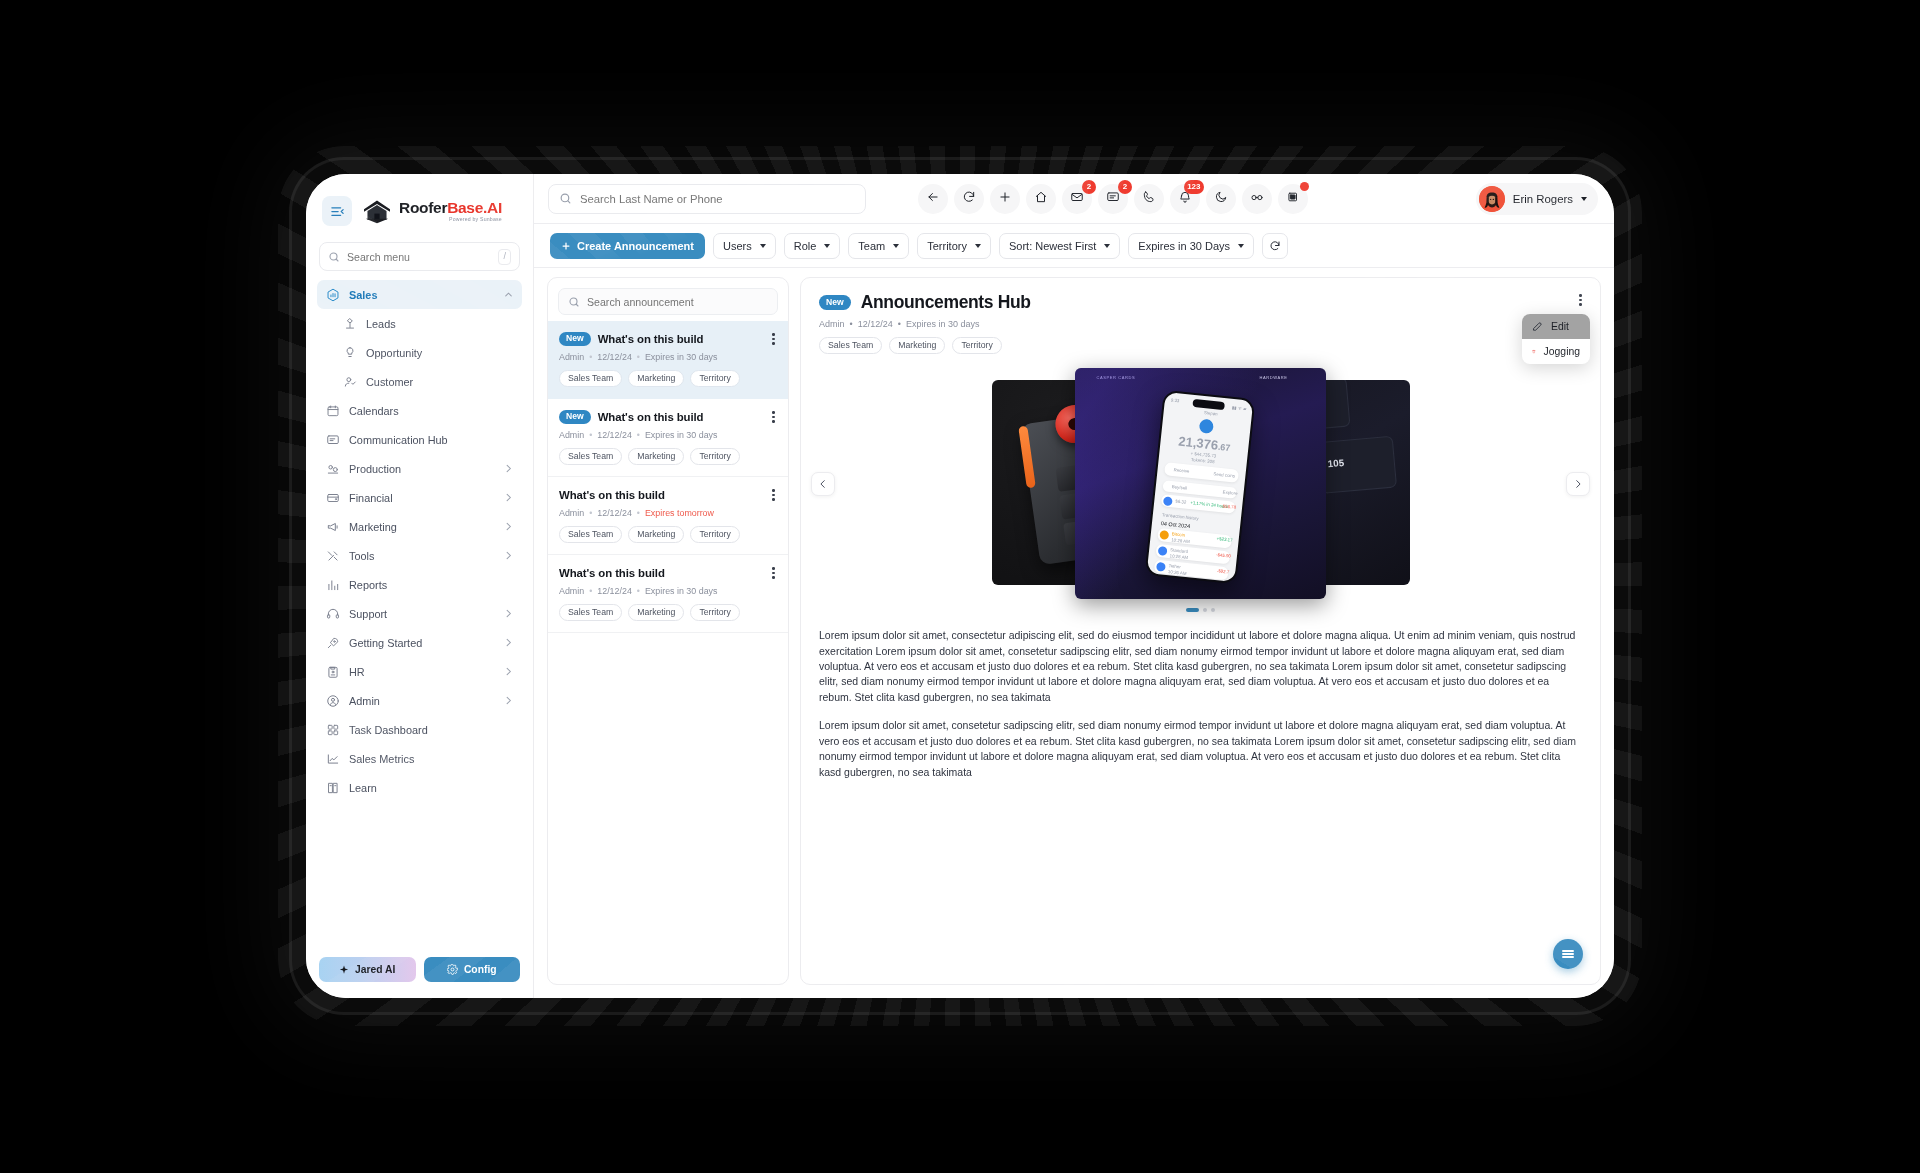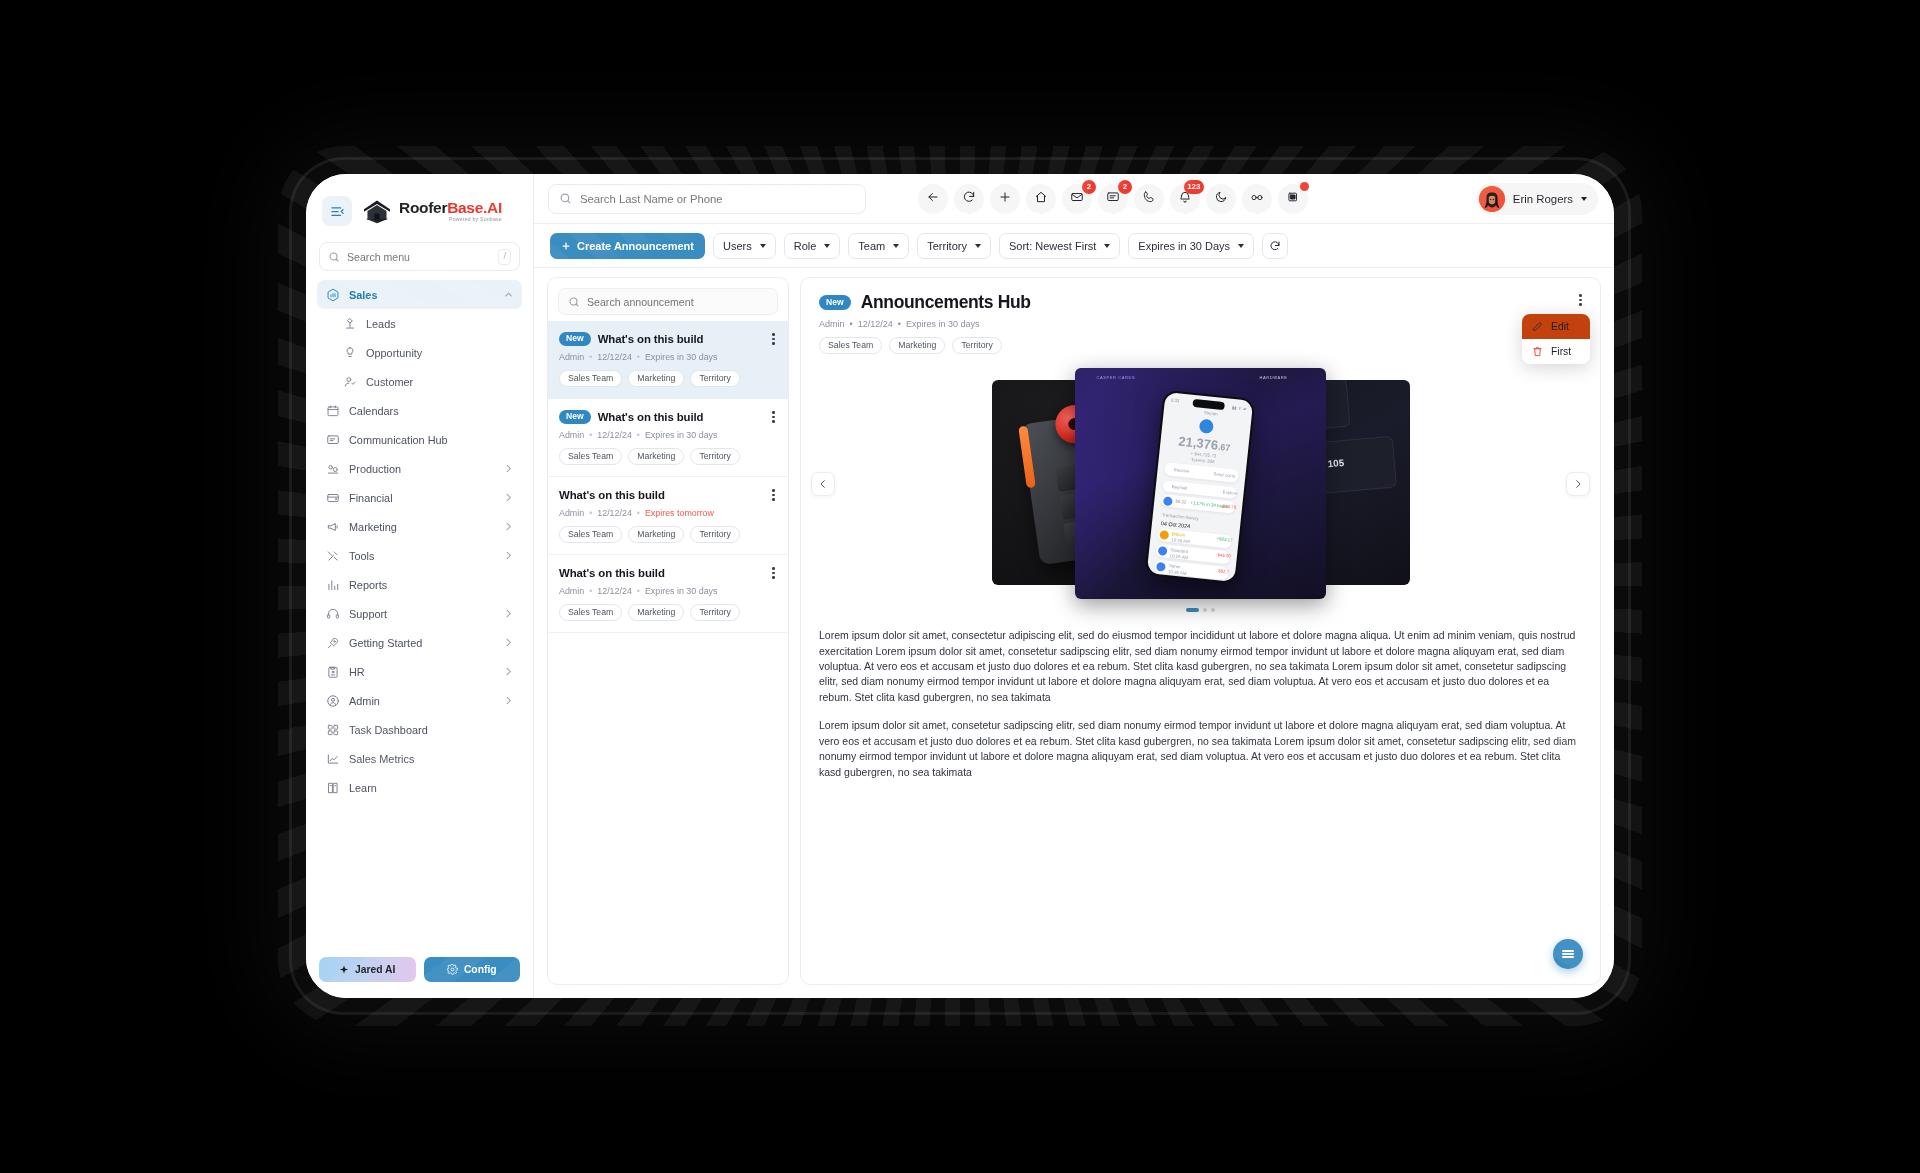--- a/index.html
+++ b/index.html
@@ -204,21 +204,21 @@
   .d-title { font-size:17.5px; font-weight:700; color:#14171d; letter-spacing:-0.35px;}
   .d-meta { font-size:9px; color:#8b909d; margin-top:6px; display:flex; gap:5px; align-items:center;}
   .d-tags { display:flex; gap:7px; margin-top:8px;}
   .d-kebab { position:absolute; right:16px; top:14px; }
   .dropdown {
     position:absolute; right:10px; top:36px; width:68px;
     background:#fff; border-radius:8px; box-shadow: 0 4px 18px rgba(0,0,0,0.17);
     overflow:hidden; z-index:20;
   }
   .dd-item { display:flex; align-items:center; gap:8px; padding: 7px 10px; font-size:10.4px; color:#1d2027; cursor:pointer;}
-  .dd-item.hl { background:#c2410c; }
+  .dd-item.hl { background:#a3a3a3; }
 
   
   .carousel { position:relative; height: 232px; margin-top: 14px; display:flex; align-items:center; justify-content:center;}
   .slides { position:relative; width: 100%; height:100%; display:flex; align-items:center; justify-content:center; }
   .slide { position:absolute; border-radius:6px; overflow:hidden; }
   .slide.s1 { width: 250px; height: 205px; left: 50%; margin-left: -209px; top: 12px;
     background: radial-gradient(120% 120% at 30% 20%, #1c1c1e 0%, #0d0d0f 100%); }
   .slide.s3 { width: 250px; height: 205px; left: 50%; margin-left: -41px; top: 12px;
     background: linear-gradient(150deg,#15151e 0%, #1b1c2b 50%, #101018 100%); }
   .slide.s2 { width: 251px; height: 231px; left:50%; margin-left: -126px; top: 0;
@@ -841,21 +841,21 @@
               <div class="dd-item hl">
                 <svg width="11" height="11" viewBox="0 0 24 24" fill="none" stroke="#2b2f39" stroke-width="2" stroke-linecap="round">
                     <path d="M4 20h4L19 9a2.8 2.8 0 10-4-4L4 16z"></path>
                   </svg>
                 <span>Edit</span>
               </div>
               <div class="dd-item">
                 <svg width="11" height="11" viewBox="0 0 24 24" fill="none" stroke="#ef3b2f" stroke-width="2" stroke-linecap="round">
                     <path d="M4 6h16M9 6V4h6v2M6 6l1 15h10l1-15"></path>
                   </svg>
-                <span>First</span>
+                <span>Jogging</span>
               </div>
             </div>
           </div>
 
           <div class="carousel">
             <div class="carousel-arrow left">
               <svg width="10" height="10" viewBox="0 0 24 24" fill="none" stroke="#4b5160" stroke-width="2.4" stroke-linecap="round">
                   <path d="M15 4l-8 8 8 8"></path>
                 </svg>
             </div>

